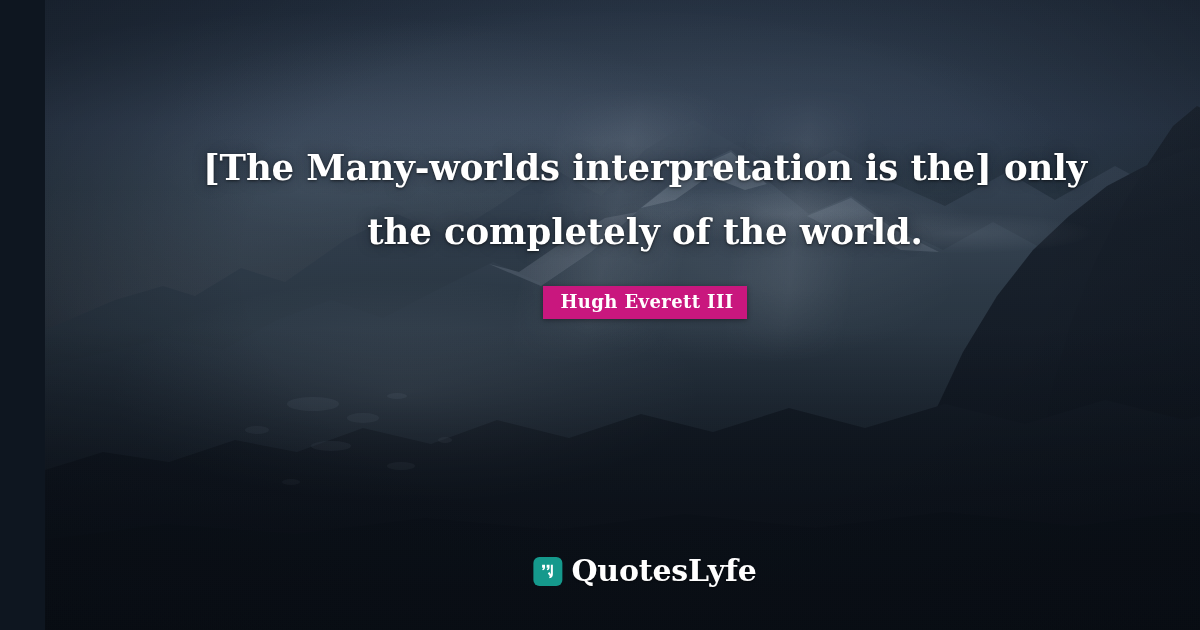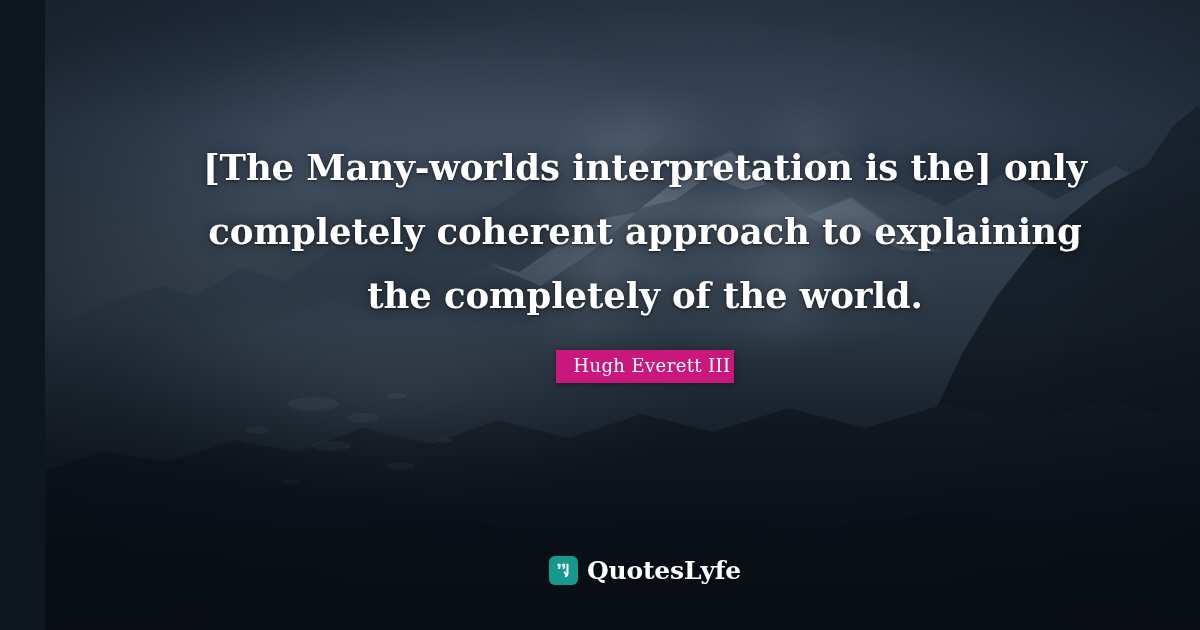--- a/index.html
+++ b/index.html
@@ -111,24 +111,24 @@
       0 0 14px rgba(10,18,28,0.45);
   }
 
   .quote-line { display: block; white-space: nowrap; }
 
   .author-badge {
     margin-top: 22px;
     background: #c9177e;
     color: #ffffff;
     font-family: "DejaVu Serif", "Liberation Serif", serif;
-    font-weight: 400;
+    font-weight: 700;
     font-size: 18px;
     line-height: 1;
-    padding: 7px 3px 8px 17px;
+    padding: 7px 13px 8px 17px;
     letter-spacing: 0.4px;
     box-shadow: 0 1px 5px rgba(0,0,0,0.4);
     white-space: nowrap;
   }
 
   
   .brand {
     position: absolute;
     left: 50%;
     transform: translateX(-50%);
@@ -147,21 +147,21 @@
     align-items: center;
     justify-content: center;
     flex: 0 0 auto;
   }
   .brand-mark svg { display: block; }
 
   .brand-name {
     color: #ffffff;
     font-family: "DejaVu Serif", "Liberation Serif", serif;
     font-weight: 700;
-    font-size: 25px;
+    font-size: 30px;
     line-height: 1;
     letter-spacing: -0.2px;
     text-shadow: 0 1px 2px rgba(0,0,0,0.5);
   }
 </style>
 </head>
 <body>
 
 <div id="quote-card">
 
@@ -236,21 +236,20 @@
   <div class="bg-layer bg-snow"></div>
   <div class="bg-layer bg-haze-b"></div>
   <div class="bg-layer bg-vignette"></div>
   <div class="bg-layer bg-grain"></div>
   <div class="bg-layer bg-scrim"></div>
 
   <div class="content">
 
     <div class="quote-text">
       <span class="quote-line">[The Many-worlds interpretation is the] only</span>
-      <span class="quote-line">completely coherent approach to explaining</span>
       <span class="quote-line">the completely of the world.</span>
     </div>
 
     <div class="author-badge">Hugh Everett III</div>
   </div>
 
   <div class="brand">
     <span class="brand-mark">
       <svg width="21" height="21" viewBox="0 0 24 24" aria-hidden="true">
 

